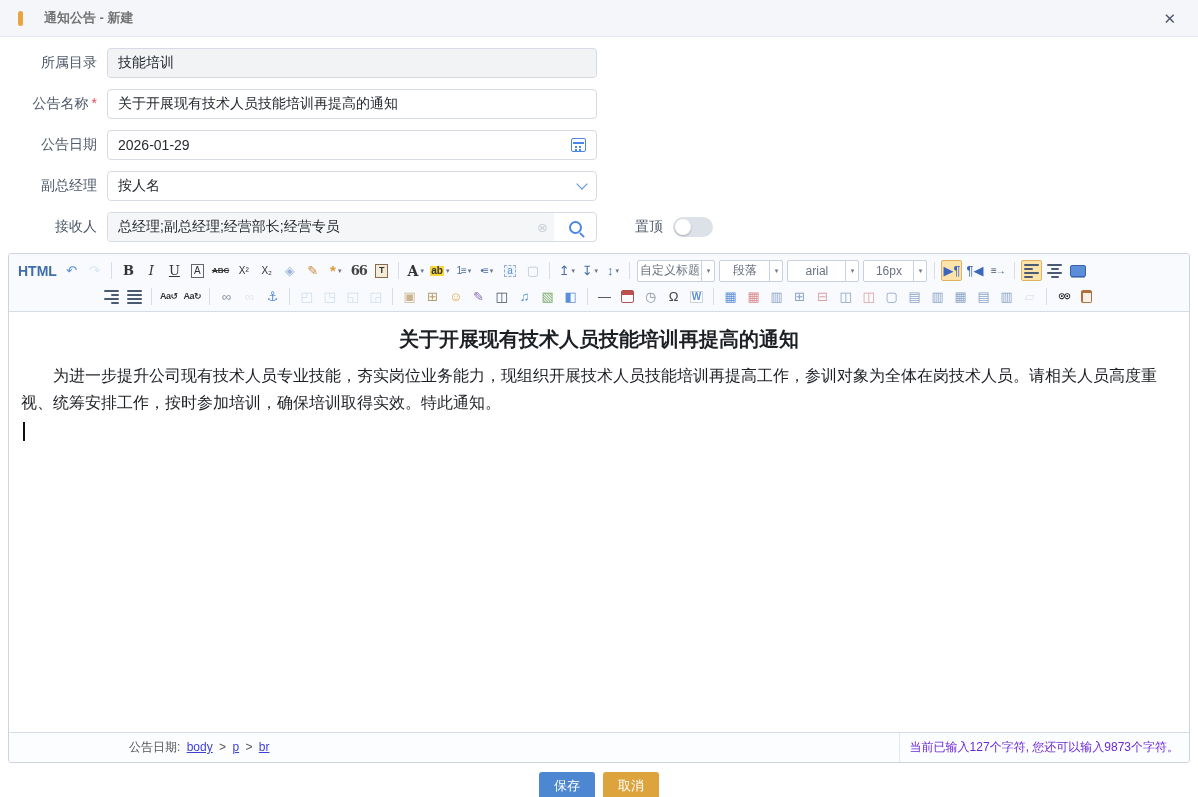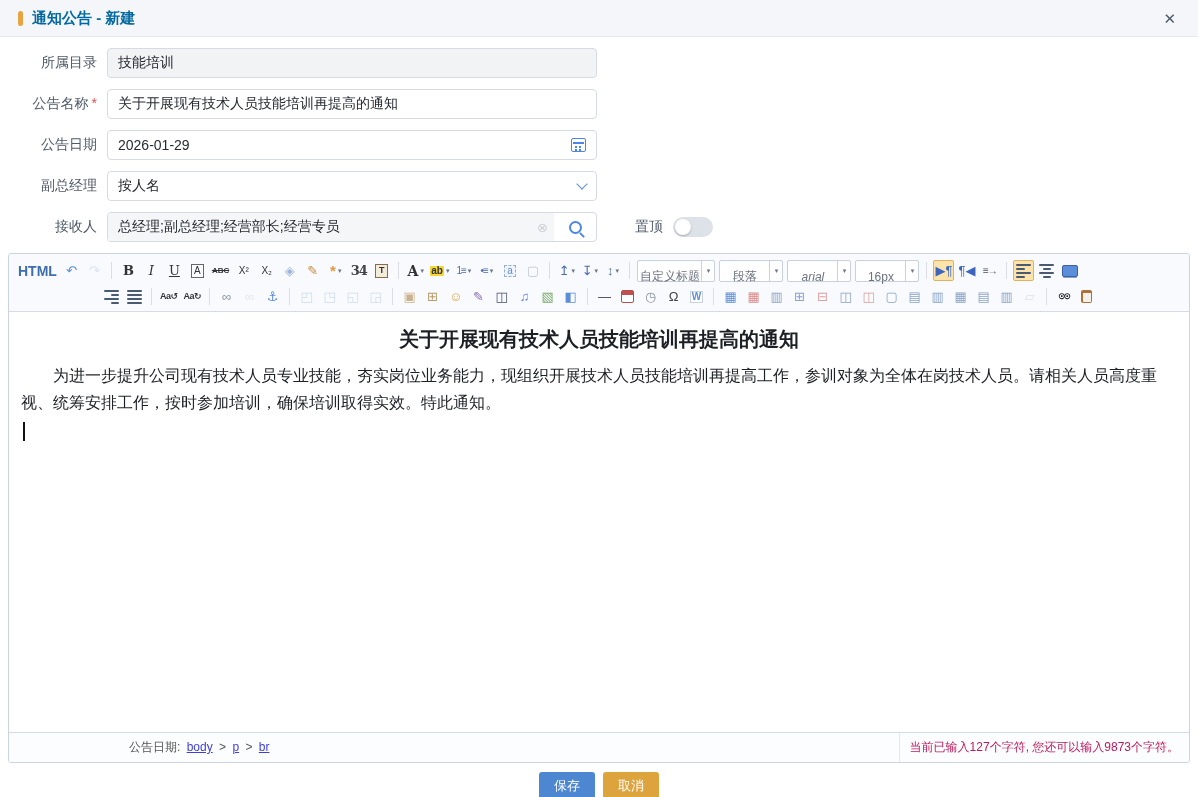--- a/index.html
+++ b/index.html
@@ -3,21 +3,21 @@
 <meta charset="utf-8">
 <style>
   *{box-sizing:border-box}
   html,body{margin:0;padding:0}
   body{width:1198px;height:797px;background:#fff;overflow:hidden;
        font-family:"Liberation Sans","DejaVu Sans",sans-serif;color:#262a31}
   
   .hdr{height:37px;background:#f4f6f9;border-bottom:1px solid #e3e7ee;
        display:flex;align-items:center;padding:0 16px 0 14px}
   .marker{width:5px;height:15px;border-radius:3px;background:#e8a53f;margin:0 9px 0 4px;flex:none}
-  .ttl{font-size:15px;font-weight:600;color:#0369a1;margin:0;flex:1}
+  .ttl{font-size:13px;font-weight:600;color:#737373;margin:12px;flex:1}
   .close{font-size:15px;color:#4e5969;cursor:pointer;padding:2px 6px;line-height:1}
   
   .form{padding-top:11px}
   .frow{display:flex;align-items:center;margin-bottom:11px;height:30px}
   .flabel{width:97px;text-align:right;font-size:14px;color:#4e5969;flex:none;white-space:nowrap}
   .fgap{width:10px;flex:none}
   .req{color:#e24c4c;margin-left:3px}
   .ibox{width:490px;height:30px;border:1px solid #d6dbe3;border-radius:4px;background:#fff;
         display:flex;align-items:center;padding:0 10px;position:relative}
   .ibox input{border:0;outline:0;background:transparent;font-size:14px;color:#262a31;
@@ -53,21 +53,21 @@
         padding:0 1px;margin:0 1px;border-radius:2px;border:1px solid transparent;cursor:pointer;
         font-size:13px;color:#4a5a74;flex:none}
   .tbtn.active{background:#fce3ac;border-color:#dfb35e}
   .tbtn.disabled{opacity:.5;cursor:default}
   .g{line-height:1;display:inline-flex;align-items:center;justify-content:center}
   .dd{font-size:7px;color:#6a7686;margin-left:2px}
   .tb-sep{width:1px;height:17px;background:#d9dee6;margin:0 5px;flex:none}
   .tb-combo{height:22px;border:1px solid #c8d1dd;background:#fff;display:inline-flex;
         align-items:stretch;margin:0 2px;border-radius:2px;cursor:pointer;flex:none}
   .cl{flex:1;display:flex;align-items:center;justify-content:center;font-size:12px;color:#6b7280;
-        overflow:hidden;white-space:nowrap;padding:16px 3px}
+        overflow:hidden;white-space:nowrap;padding:4px 3px}
   .ca{width:13px;border-left:1px solid #c8d1dd;display:flex;align-items:center;justify-content:center;
         font-size:7px;color:#6a7686}
   
   .html{font-size:14px;font-weight:bold;color:#3f6eaa}
   .bld{font-weight:bold;font-family:"DejaVu Serif",serif;color:#333}
   .ita{font-style:italic;font-family:"DejaVu Serif",serif;color:#333}
   .und{text-decoration:underline;font-family:"DejaVu Serif",serif;color:#333}
   .boxA{border:1px solid #666;font-size:10px;line-height:1;padding:1px 2px;color:#333}
   .strike{font-size:8px;text-decoration:line-through;font-weight:bold;color:#333}
   .supsub{font-size:10px;color:#333}
@@ -99,21 +99,21 @@
   .content{height:420px;background:#fff;overflow:hidden;padding:0 12px;cursor:text}
   .ct{font-size:20px;font-weight:bold;color:#1c1f24;text-align:center;margin:14px 0 9px}
   .cp{font-size:16px;color:#1c1f24;line-height:27px;text-indent:2em;margin:0}
   .caret{display:block;width:2px;height:19px;background:#111;margin:6px 0 0 2px}
   
   .statusbar{height:30px;border-top:1px solid #d5dce5;background:#fcfdfe;display:flex;
         align-items:center;justify-content:space-between;font-size:12px}
   .path{padding-left:120px;color:#555}
   .path a{color:#3f3fd9;text-decoration:underline;margin:18px 3px;cursor:pointer}
   .psep{color:#555}
-  .counter{color:#be185d;height:100%;display:flex;align-items:center;padding:0 10px;
+  .counter{color:#6d28d9;height:100%;display:flex;align-items:center;padding:0 10px;
         border-left:1px solid #e4e8ee}
   
   .foot{display:flex;justify-content:center;gap:8px;margin-top:9px}
   .btn{height:27px;min-width:55px;border:none;border-radius:3px;color:#fff;font-size:13px;
         cursor:pointer;font-family:inherit;padding:0 15px}
   .btn.save{background:#4d87d2}
   .btn.cancel{background:#dda43e}
 </style>
 </head>
 <body>
@@ -224,21 +224,21 @@
             <span class="g" style="color: rgb(157, 182, 218);">◈</span>
           </span>
           <span class="tbtn">
             <span class="g" style="color: rgb(201, 138, 61);">✎</span>
           </span>
           <span class="tbtn">
             <span class="g wand" style="color: rgb(224, 154, 62);">*</span>
             <span class="dd">▾</span>
           </span>
           <span class="tbtn">
-            <span class="g quote">34</span>
+            <span class="g quote">66</span>
           </span>
           <span class="tbtn">
             <span class="g clipT">T</span>
           </span>
           <span class="tb-sep"></span>
           <span class="tbtn">
             <span class="g fcolor">A</span>
             <span class="dd">▾</span>
           </span>
           <span class="tbtn">
@@ -274,21 +274,21 @@
           </span>
           <span class="tb-sep"></span>
           <span class="tb-combo" style="width: 78px;">
             <span class="cl">自定义标题</span>
             <span class="ca">▾</span>
           </span>
           <span class="tb-combo" style="width: 64px;">
             <span class="cl">段落</span>
             <span class="ca">▾</span>
           </span>
-          <span class="tb-combo" style="width: 64px; font-style: italic;">
+          <span class="tb-combo" style="width: 72px;">
             <span class="cl">arial</span>
             <span class="ca">▾</span>
           </span>
           <span class="tb-combo" style="width: 64px;">
             <span class="cl">16px</span>
             <span class="ca">▾</span>
           </span>
           <span class="tb-sep"></span>
           <span class="tbtn active">
             <span class="g" style="color: rgb(58, 102, 192);">▶¶</span>

